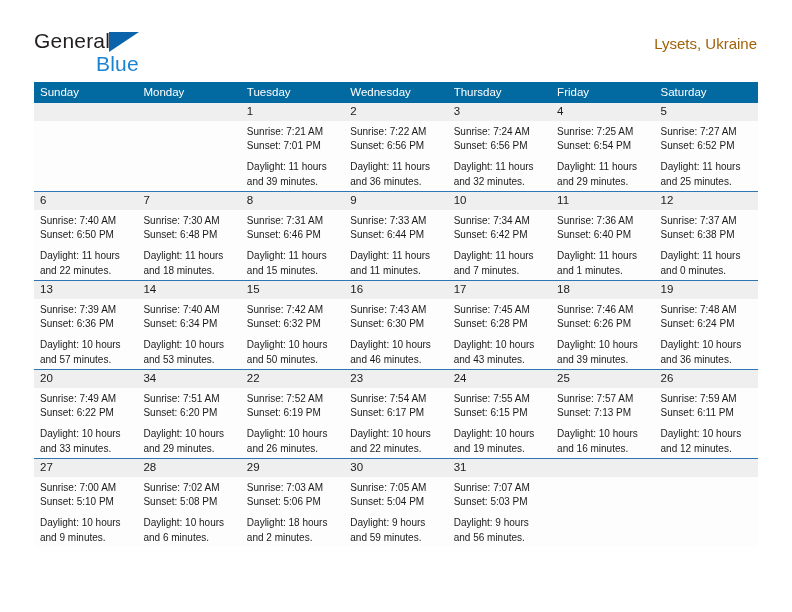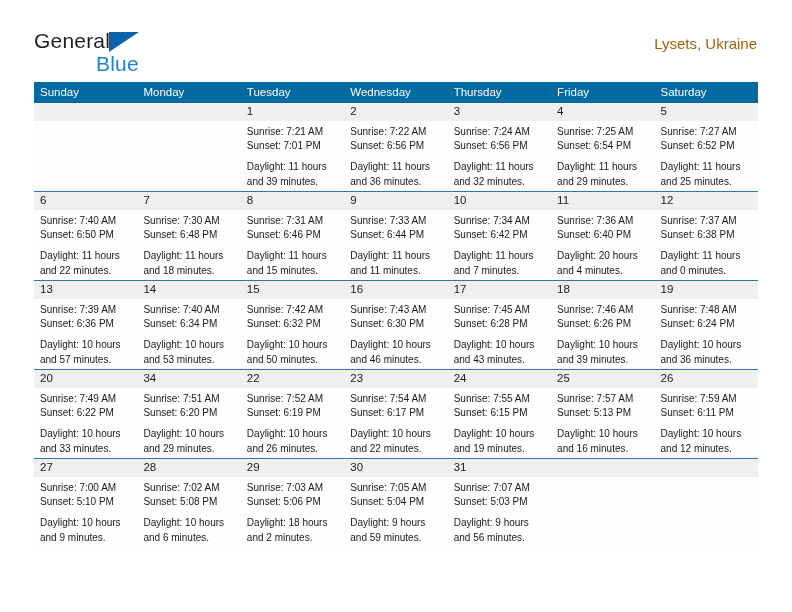--- a/index.html
+++ b/index.html
@@ -256,21 +256,21 @@
               <div>Sunrise: 7:34 AM</div>
               <div>Sunset: 6:42 PM</div>
               <div class="daylight">Daylight: 11 hours and 7 minutes.</div>
             </div>
           </td>
           <td>
             <div class="daynum">11</div>
             <div class="details">
               <div>Sunrise: 7:36 AM</div>
               <div>Sunset: 6:40 PM</div>
-              <div class="daylight">Daylight: 20 hours and 4 minutes.</div>
+              <div class="daylight">Daylight: 11 hours and 1 minutes.</div>
             </div>
           </td>
           <td>
             <div class="daynum">12</div>
             <div class="details">
               <div>Sunrise: 7:37 AM</div>
               <div>Sunset: 6:38 PM</div>
               <div class="daylight">Daylight: 11 hours and 0 minutes.</div>
             </div>
           </td>
@@ -371,21 +371,21 @@
             <div class="details">
               <div>Sunrise: 7:55 AM</div>
               <div>Sunset: 6:15 PM</div>
               <div class="daylight">Daylight: 10 hours and 19 minutes.</div>
             </div>
           </td>
           <td>
             <div class="daynum">25</div>
             <div class="details">
               <div>Sunrise: 7:57 AM</div>
-              <div>Sunset: 5:13 PM</div>
+              <div>Sunset: 7:13 PM</div>
               <div class="daylight">Daylight: 10 hours and 16 minutes.</div>
             </div>
           </td>
           <td>
             <div class="daynum">26</div>
             <div class="details">
               <div>Sunrise: 7:59 AM</div>
               <div>Sunset: 6:11 PM</div>
               <div class="daylight">Daylight: 10 hours and 12 minutes.</div>
             </div>

